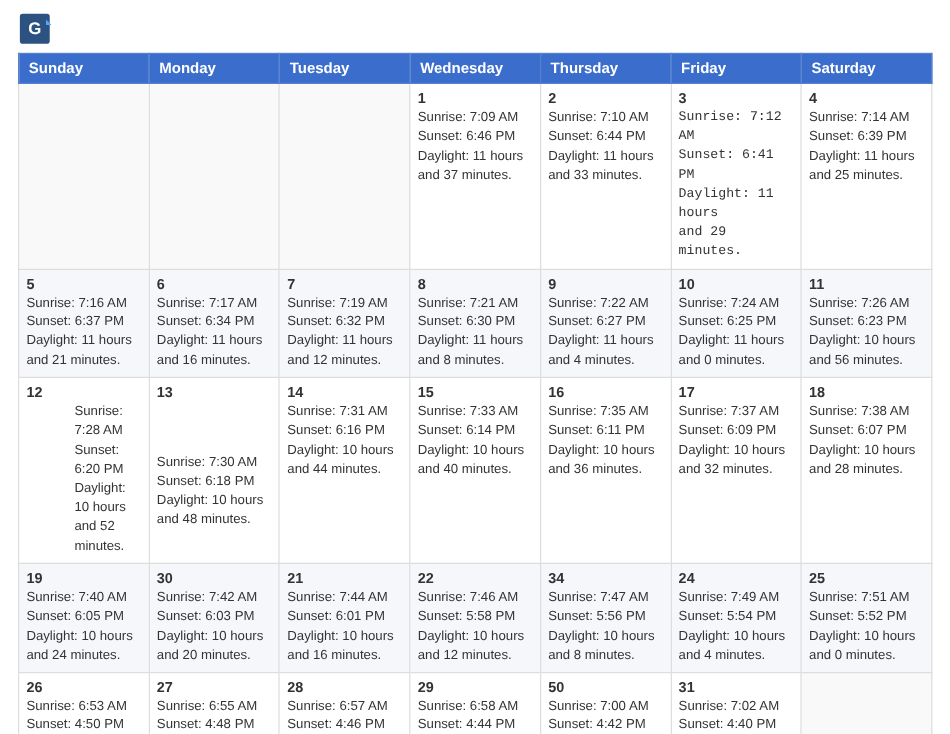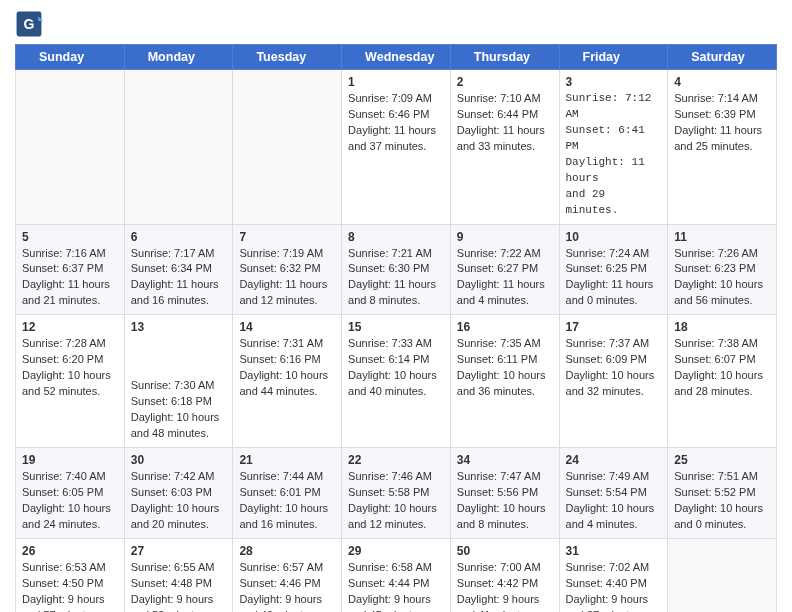--- a/index.html
+++ b/index.html
@@ -49,21 +49,21 @@
       flex: 1;
       border: 1px solid #ccc;
       border-collapse: collapse;
       width: 100%;
       table-layout: fixed;
     }
     .calendar thead tr th {
       background: #3b6ecc;
       color: #fff;
       text-align: left;
-      padding: 5px 23px;
+      padding: 5px 8px;
       font-size: 12.5px;
       font-weight: bold;
       border: 1px solid #5580cc;
     }
     .calendar tbody tr td {
       vertical-align: top;
       padding: 5px 6px;
       border: 1px solid #ddd;
       font-size: 10.5px;
       color: #333;
@@ -203,21 +203,21 @@
             <span class="day-number">11</span>
             <div class="day-info" style="white-space: pre-line;">Sunrise: 7:26 AM
 Sunset: 6:23 PM
 Daylight: 10 hours
 and 56 minutes.</div>
           </td>
         </tr>
         <tr>
           <td>
             <span class="day-number">12</span>
-            <div class="day-info" style="white-space: pre-line;">Sunrise: 7:28 AM
+            <div class="day-info" style="white-space: pre-line; margin-left: 40px;">Sunrise: 7:28 AM
 Sunset: 6:20 PM
 Daylight: 10 hours
 and 52 minutes.</div>
           </td>
           <td>
             <span class="day-number">13</span>
             <div class="day-info" style="white-space: pre-line; margin-top: 44px;">Sunrise: 7:30 AM
 Sunset: 6:18 PM
 Daylight: 10 hours
 and 48 minutes.</div>

